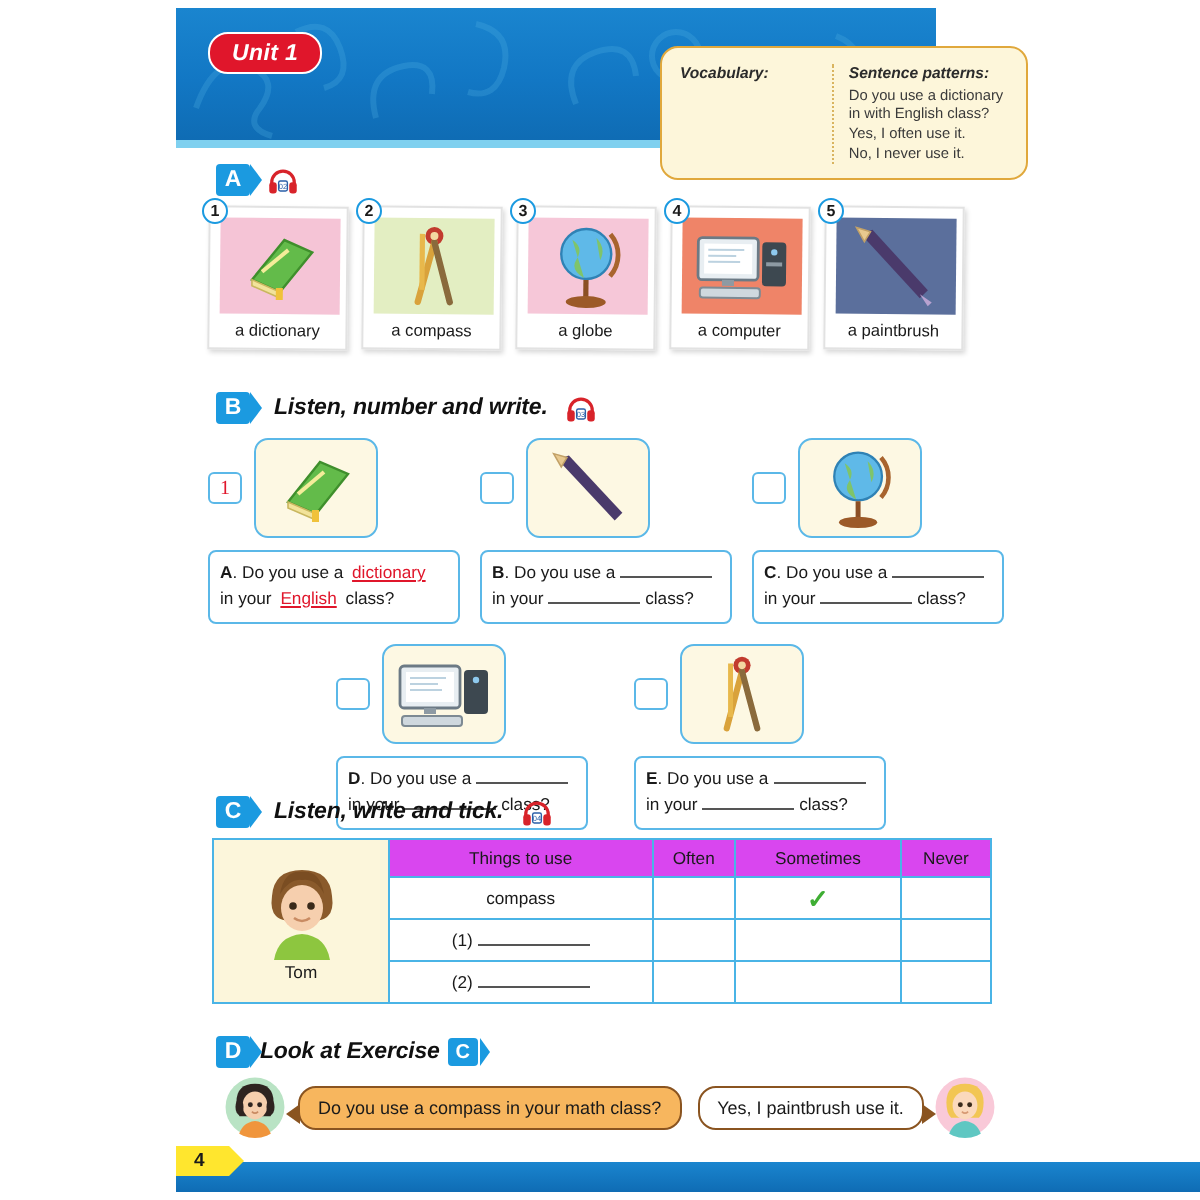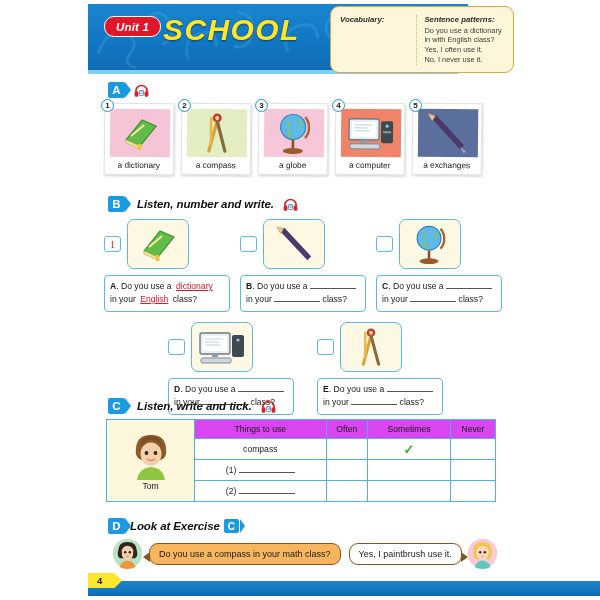--- a/index.html
+++ b/index.html
@@ -43,21 +43,21 @@
     color: #ffe629; font-size: 30px; font-weight: bold;
     letter-spacing: 1.4px;
     -webkit-text-stroke: 1.4px #0c5f9e;
     paint-order: stroke fill;
     font-style: italic;
     text-shadow: 0 2px 0 rgba(0,0,0,.18);
   }
 
   
   .vocab-box {
-    position: absolute; left: 330px; top: 6px;
+    position: absolute; left: 330px; top: 23px;
     width: 184px; min-height: 64px;
     background: #fdf6da;
     border: 1.4px solid #e0a83c;
     border-radius: 9px;
     padding: 8px 8px 7px 9px;
     display: flex; gap: 7px;
   }
   .lesson-tag {
     position: absolute; right: 16px; top: -6px;
     background: #fdf6da; color: #e38b1f;
@@ -250,21 +250,20 @@
         <path d="M150 8 q18 4 14 22 q-4 16 -18 12"></path>
         <path d="M200 48 q-8 -20 10 -26 q18 -6 20 12"></path>
         <circle cx="250" cy="24" r="12"></circle>
         <path d="M290 52 q-4 -26 16 -28"></path>
         <path d="M330 14 q16 6 10 24"></path>
       </g>
     </svg>
   </div>
   <div class="header-underline"></div>
   <div class="unit-badge">Unit 1</div>
-  <div class="unit-title">SCHOOL</div>
 
   <div class="vocab-box">
     <div class="lesson-tag"></div>
     <div class="vocab-col">
       <div class="vocab-head">Vocabulary:</div>
     </div>
     <div class="vocab-col sent">
       <div class="vocab-head">Sentence patterns:</div>
       <div class="vocab-line">Do you use a dictionary in with English class?</div>
       <div class="vocab-line">Yes, I often use it.</div>
@@ -356,21 +355,21 @@
     <div class="card-wrap">
       <div class="num-circle">5</div>
       <div class="card">
         <div class="pic" style="background:#5b6f9c">
           <svg width="52" height="44" viewBox="0 0 52 44">
             <path d="M8 6 L14 4 L42 34 L38 38 Z" fill="#4a3a6b"></path>
             <path d="M6 3 L13 5 L10 10 Z" fill="#e8c98f" stroke="#c2a167" stroke-width=".8"></path>
             <path d="M38 36 L44 40 L42 42 Z" fill="#b8a2d0"></path>
           </svg>
         </div>
-        <div class="cap">a exchanges</div>
+        <div class="cap">a paintbrush</div>
       </div>
     </div>
 
   </div>
 </div>
 
 <div class="secB">
   <div class="ex-head">
     <div class="ex-letter">B</div>
     <div class="ex-title">Listen, number and write.</div>

